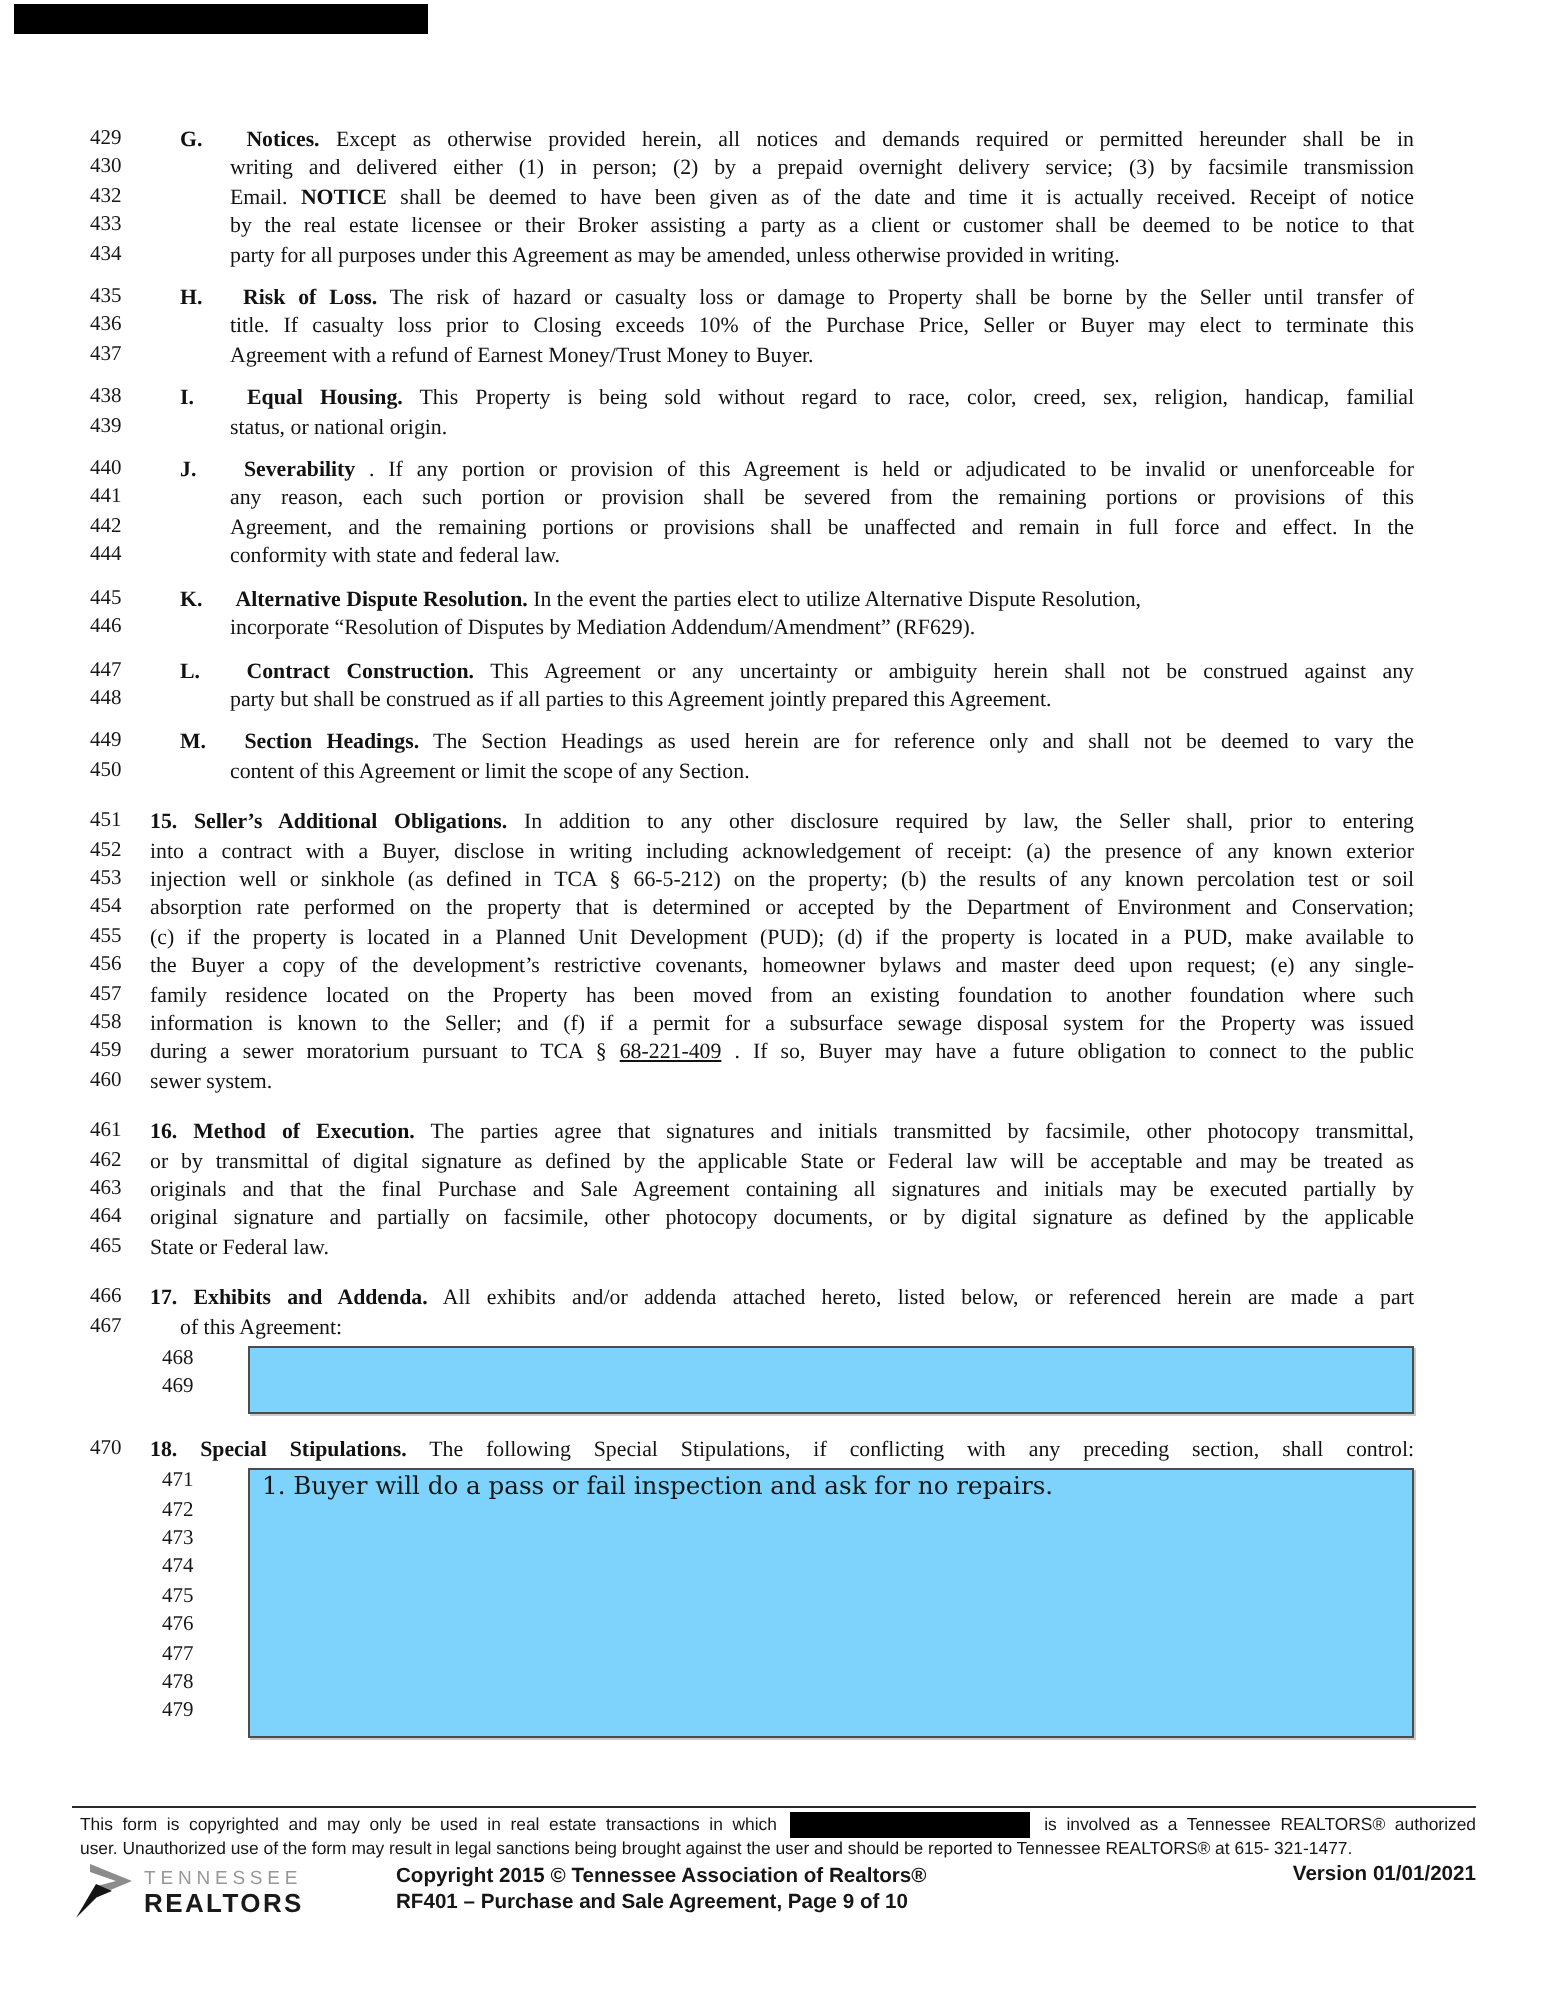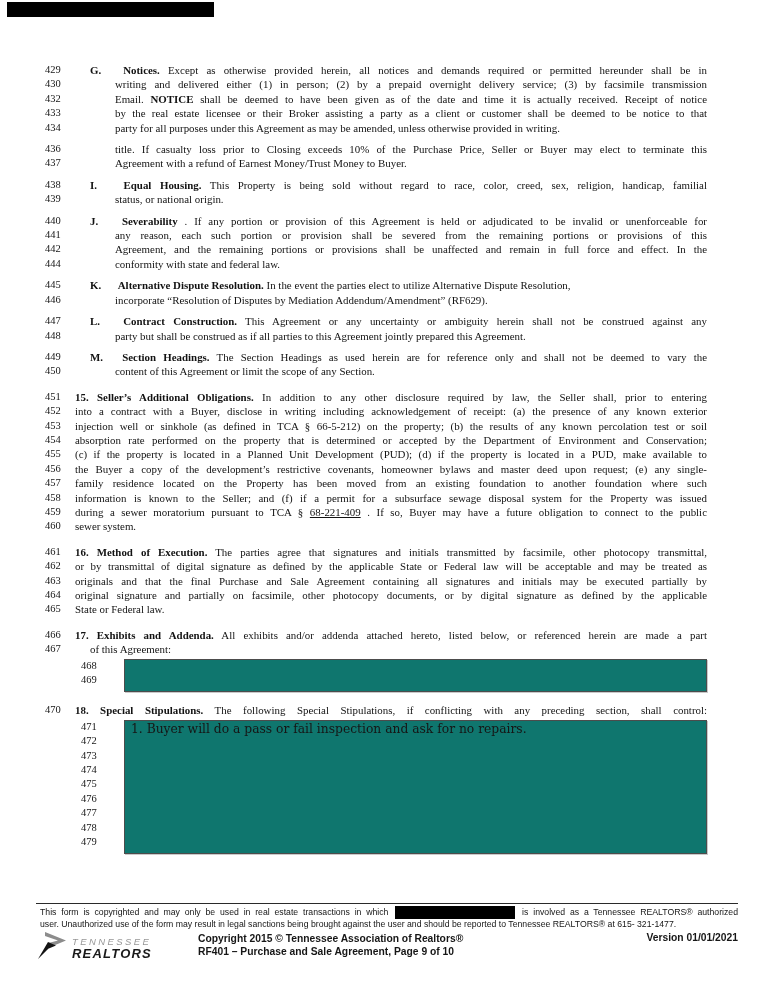--- a/index.html
+++ b/index.html
@@ -16,28 +16,28 @@
   .ltext{flex:1;min-width:0;}
   .ltext.i1{padding-left:15px;}
   .ltext.i2{padding-left:40px;}
   .ltext.i3{padding-left:15px;}
   .lbl{display:inline-block;width:25px;font-weight:bold;}
   .b{font-weight:bold;}
   .u{text-decoration:underline;margin-top:31px;}
   .just .ltext{text-align:justify;text-align-last:justify;text-justify:inter-word;}
   .lnumcol{flex:none;width:35px;margin-left:36px;}
   .lnumcol .lnum{line-height:14.4px;width:30px;}
-  .fbox{flex:1;margin-left:13px;border:1.5px solid #4c4c4c;background:#0f766e;box-shadow:1px 1px 0 #c9c9c9;}
+  .fbox{flex:1;margin-left:13px;border:1.5px solid #4c4c4c;background:#7dd3fc;box-shadow:1px 1px 0 #c9c9c9;}
   .fill{font-family:"DejaVu Serif",serif;font-size:12.3px;line-height:15px;padding:1px 6px 0 6px;color:#161616;}
   .footrule{position:absolute;left:36px;top:903px;width:702px;border-top:1.5px solid #2a2a2a;}
   .disclaimer{position:absolute;left:40px;top:906px;width:698px;font-family:"Liberation Sans",sans-serif;font-size:8.7px;line-height:10.6px;color:#151515;}
   .dline1{text-align:justify;text-align-last:justify;}
   .redact-inline{display:inline-block;width:120px;height:13px;background:#000;vertical-align:-4px;margin:0 2px;}
   .footer-bottom{position:absolute;left:38px;top:931px;width:700px;height:34px;font-family:"Liberation Sans",sans-serif;}
-  .logo{position:absolute;left:0;top:1px;display:flex;align-items:flex-end;font-style:italic;}
+  .logo{position:absolute;left:0;top:1px;display:flex;align-items:center;}
   .logo svg{display:block;margin-right:4px;}
   .logo-tn{color:#979797;font-size:9.5px;letter-spacing:2.4px;line-height:11px;}
   .logo-rl{color:#1a1a1a;font-size:13px;font-weight:bold;letter-spacing:1.2px;line-height:13px;}
   .copy{position:absolute;left:148px;top:1px;font-size:10.3px;font-weight:bold;line-height:13px;color:#161616;margin-left:12px;}
   .version{position:absolute;right:0;top:1px;font-size:10.3px;font-weight:bold;color:#161616;}
 </style>
 </head>
 <body>
 
 <div class="page">
@@ -60,20 +60,24 @@
         <div class="docline just">
           <span class="lnum">433</span>
           <span class="ltext i2"><span>by the real estate licensee or their Broker assisting a party as a client or customer shall be deemed to be notice to that</span> </span>
         </div>
         <div class="docline">
           <span class="lnum">434</span>
           <span class="ltext i2"><span>party for all purposes under this Agreement as may be amended, unless otherwise provided in writing.</span> </span>
         </div>
       </div>
       <div class="block lettered">
+        <div class="docline just">
+          <span class="lnum">435</span>
+          <span class="ltext i1"><span class="b lbl">H.</span> <span class="b ">Risk of Loss.</span> <span> The risk of hazard or casualty loss or damage to Property shall be borne by the Seller until transfer of</span> </span>
+        </div>
         <div class="docline just">
           <span class="lnum">436</span>
           <span class="ltext i2"><span>title. If casualty loss prior to Closing exceeds 10% of the Purchase Price, Seller or Buyer may elect to terminate this</span> </span>
         </div>
         <div class="docline">
           <span class="lnum">437</span>
           <span class="ltext i2"><span>Agreement with a refund of Earnest Money/Trust Money to Buyer.</span> </span>
         </div>
       </div>
       <div class="block lettered">

